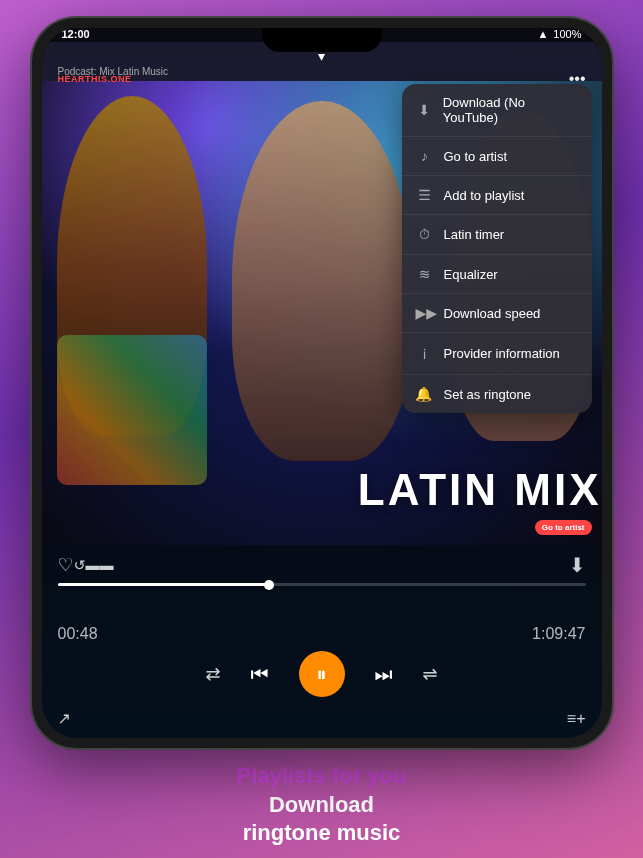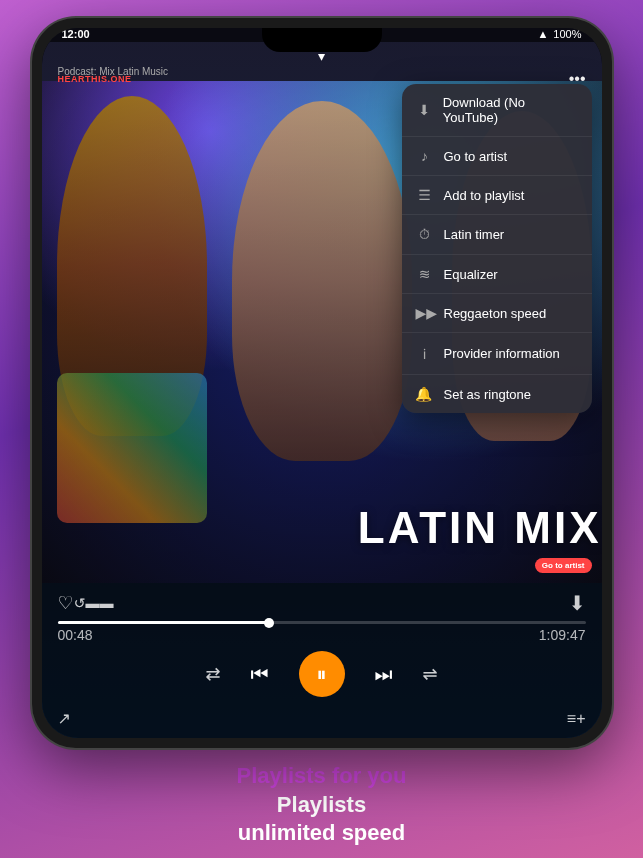--- a/index.html
+++ b/index.html
@@ -216,22 +216,23 @@
       left: 40%;
       transform: translateX(-50%);
     }
 
     .time-row {
       display: flex;
       justify-content: space-between;
       margin-top: 3px;
     }
     .time-text {
-      font-size: 14px;
+      font-size: 16px;
       color: rgba(255,255,255,0.7);
+      margin-top: 36px;
     }
 
     .playback-buttons {
       display: flex;
       justify-content: center;
       align-items: center;
       gap: 30px;
       margin: 8px 0;
     }
     .play-btn {
@@ -413,33 +414,33 @@
         <div class="menu-item">
           <span class="menu-icon">⏱</span>
           <span class="menu-label">Latin timer</span>
         </div>
         <div class="menu-item">
           <span class="menu-icon">≋</span>
           <span class="menu-label">Equalizer</span>
         </div>
         <div class="menu-item">
           <span class="menu-icon">▶▶</span>
-          <span class="menu-label">Reggaeton speed</span>
+          <span class="menu-label">Download speed</span>
         </div>
         <div class="menu-item">
           <span class="menu-icon">ℹ</span>
           <span class="menu-label">Provider information</span>
         </div>
         <div class="menu-item">
           <span class="menu-icon">🔔</span>
           <span class="menu-label">Set as ringtone</span>
         </div>
       </div>
 
     </div>
   </div>
 </div>
 
 <div class="bottom-text">
   <div class="bottom-text-main">Playlists for you</div>
-  <div class="bottom-text-sub">Playlists</div>
-  <div class="bottom-text-sub">unlimited speed</div>
+  <div class="bottom-text-sub">Download</div>
+  <div class="bottom-text-sub">ringtone music</div>
 </div>
 
 </body></html>

